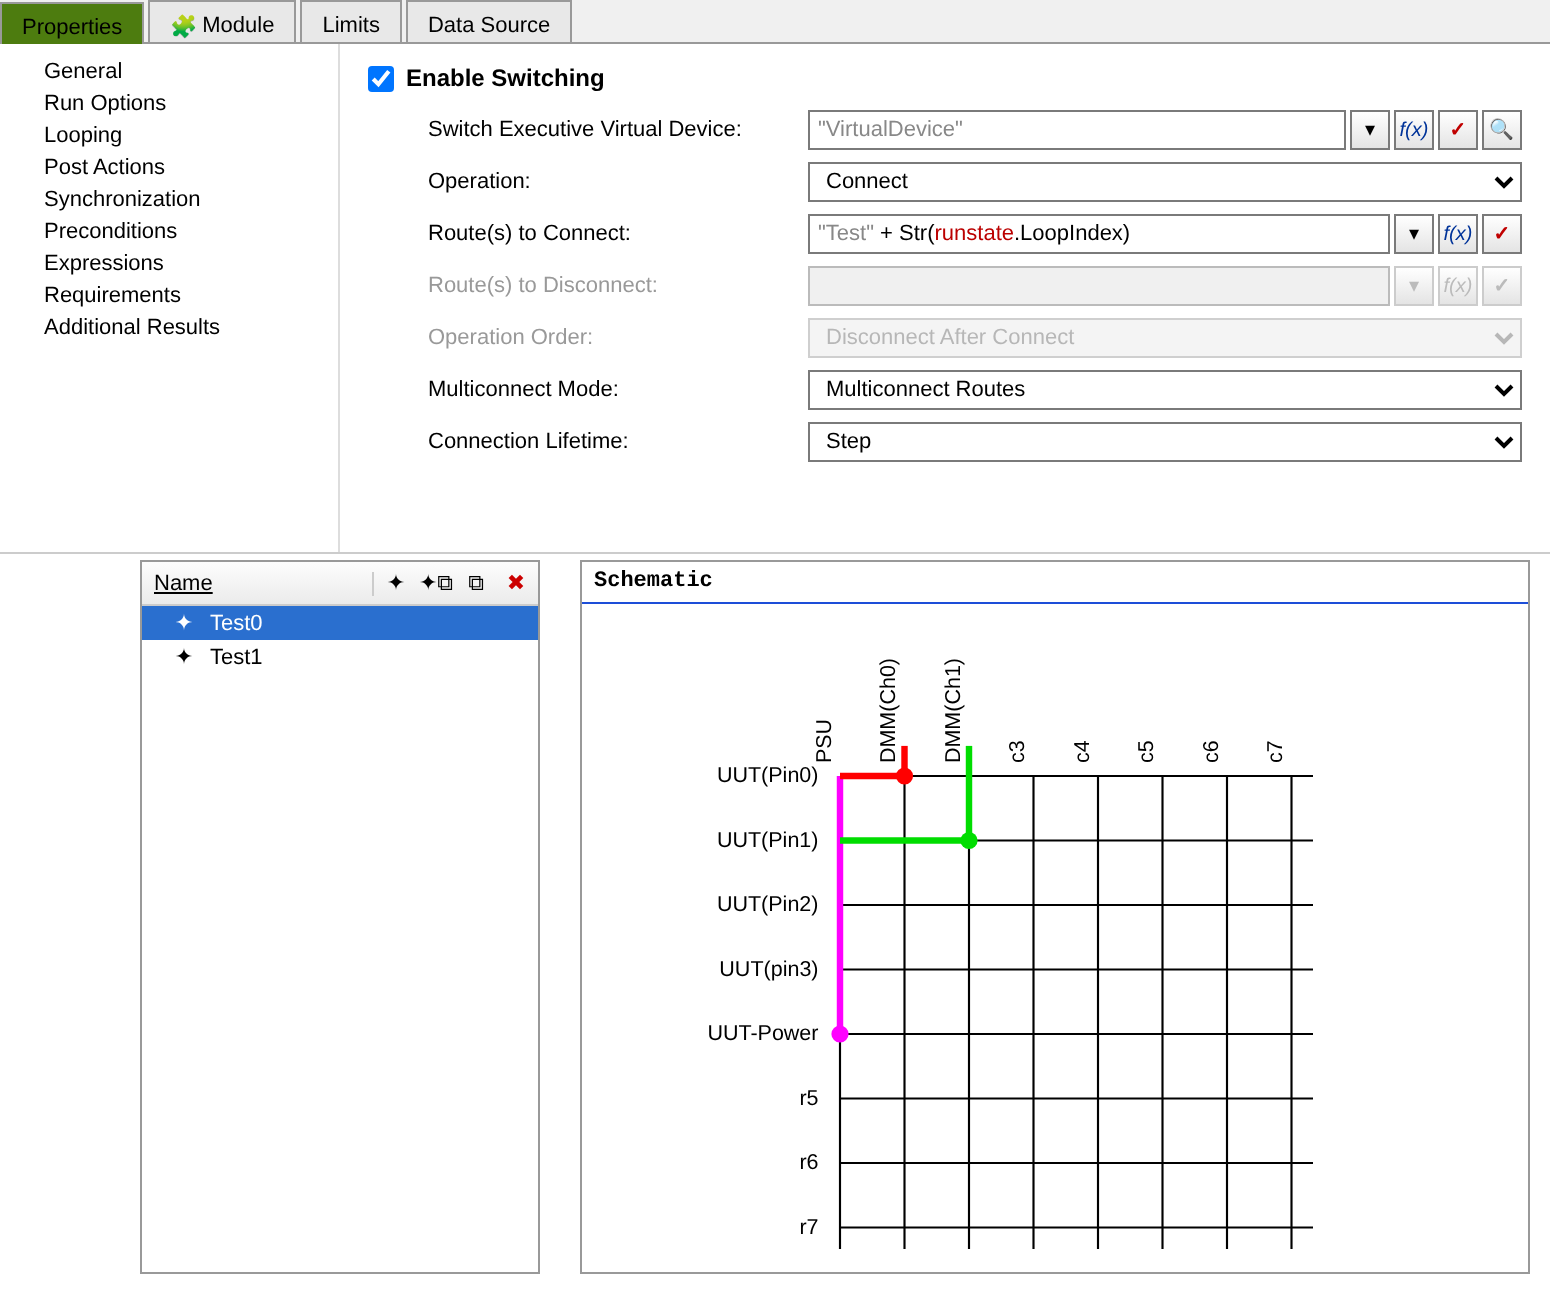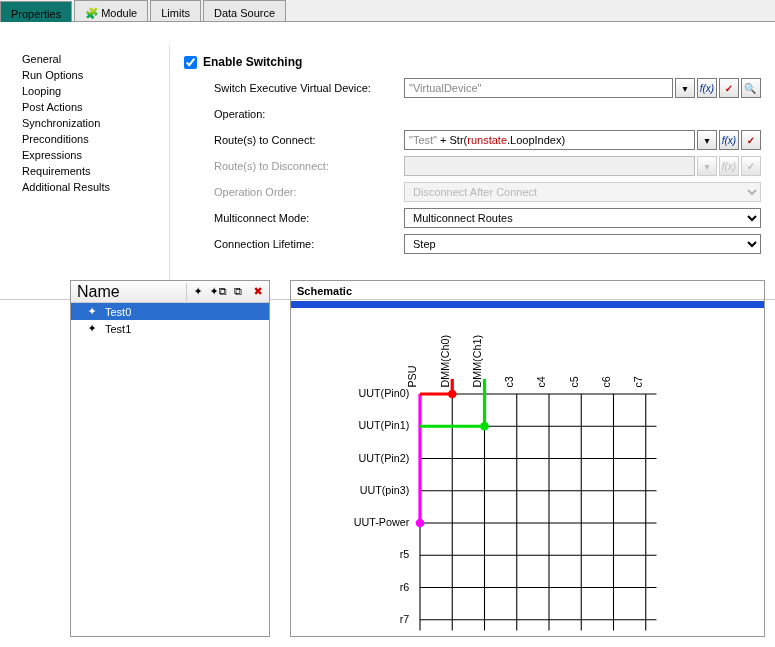--- a/index.html
+++ b/index.html
@@ -1,26 +1,26 @@
 <!DOCTYPE html>
 <html><head>
 <meta charset="utf-8">
 <style>
 * { box-sizing: border-box; margin: 0; padding: 0; font-family: "Segoe UI", Tahoma, sans-serif; font-size: 11px; }
 body { background: #fff; width: 775px; height: 647px; position: relative; color: #000; }
 
 
 .tabstrip { display: flex; border-bottom: 1px solid #999; height: 22px; background: #f0f0f0; }
 .tab { padding: 3px 10px 0 10px; border: 1px solid #999; border-bottom: none; background: #fff; margin-right: 2px; display: flex; align-items: center; gap: 4px; cursor: default; }
-.tab.active { background: #0f766e; position: relative; top: 1px; }
+.tab.active { background: #4d7c0f; position: relative; top: 1px; }
 .tab:not(.active) { background: #e8e8e8; }
 .tab .ticon { width: 12px; height: 12px; display: inline-block; }
 
 
-.upper { display: flex; height: 255px; border-bottom: 1px solid #ccc; margin-top: 23px; }
+.upper { display: flex; height: 255px; border-bottom: 1px solid #ccc; }
 .sidebar { width: 170px; padding: 6px 4px; border-right: 1px solid #ddd; }
 .sidebar .item { padding: 2px 4px 2px 18px; cursor: default; position: relative; }
 .sidebar .item.selected { font-weight: bold; }
 .sidebar .item.selected::before { content: ""; position: absolute; left: 2px; top: 3px; width: 10px; height: 10px; border-top: 2px solid #1a6fb0; border-right: 2px solid #1a6fb0; transform: rotate(45deg) scale(0.6); }
 .sidebar .item.selected::after { content: ""; position: absolute; left: 0px; top: 7px; width: 10px; height: 2px; background: #1a6fb0; }
 
 .form { flex: 1; padding: 10px 14px; }
 .check-row { display: flex; align-items: center; gap: 6px; margin-bottom: 8px; }
 .check-row input[type=checkbox] { width: 13px; height: 13px; }
 .check-row label { font-weight: bold; font-size: 12px; }
@@ -40,30 +40,30 @@
 .btnlet.br { }
 .btnlet.disabled { color: #bbb; border-color: #ccc; }
 
 .sub-check { margin: 6px 0 0 230px; display: flex; align-items: center; gap: 6px; }
 
 
 .lower { display: flex; position: absolute; top: 280px; left: 70px; right: 10px; bottom: 10px; }
 .routes { width: 200px; border: 1px solid #999; display: flex; flex-direction: column; margin-right: 20px; }
 .routes .title { font-weight: bold; padding: 4px 6px; border-bottom: 1px solid #ccc; }
 .routes .colhdr { display: flex; align-items: center; border-bottom: 1px solid #ccc; background: linear-gradient(#fdfdfd,#ebebeb); height: 22px; }
-.routes .colhdr .name { flex: 1; padding: 0 6px; font-size: 16px; border-right: 1px solid #ccc; }
+.routes .colhdr .name { flex: 1; padding: 0 6px; font-size: 11px; border-right: 1px solid #ccc; text-decoration: underline; }
 .routes .tools { display: flex; gap: 2px; padding: 0 2px; }
 .routes .tools .tb { width: 18px; height: 18px; border: 1px solid transparent; display: flex; align-items: center; justify-content: center; font-size: 11px; }
 .routes .list { flex: 1; background: #fff; }
 .routes .row { display: flex; align-items: center; gap: 6px; padding: 2px 6px 2px 14px; }
 .routes .row.sel { background: #2a6fcf; color: #fff; }
 .routes .row .ricon { width: 14px; text-align: center; }
 
 .schem { flex: 1; border: 1px solid #999; display: flex; flex-direction: column; }
-.schem .title { font-weight: bold; padding: 4px 6px; border-bottom: 7px solid #1d4ed8; }
+.schem .title { font-weight: bold; padding: 4px 6px; border-bottom: 1px solid #1d4ed8; font-family: Liberation Mono, monospace; }
 .schem .canvas { flex: 1; position: relative; background: #fff; }
 svg { position: absolute; inset: 0; }
 
 .grid line { stroke: #000; stroke-width: 1; }
 .coltxt { font-size: 10px; writing-mode: vertical-rl; transform-box: fill-box; transform: rotate(180deg); }
 .rowtxt { font-size: 10px; text-anchor: end; }
 .wire-m { stroke: #ff00ff; stroke-width: 3; fill: none; }
 .wire-r { stroke: #ff0000; stroke-width: 3; fill: none; }
 .wire-g { stroke: #00dd00; stroke-width: 3; fill: none; }
 .node-m { fill: #ff00ff; }
@@ -114,20 +114,23 @@
         <div class="expr"><span class="str">"VirtualDevice"</span></div>
         <div class="btnlet">▾</div>
         <div class="btnlet fx">f(x)</div>
         <div class="btnlet ck">✓</div>
         <div class="btnlet br">🔍</div>
       </div>
     </div>
 
     <div class="field">
       <div class="lbl">Operation:</div>
+      <div class="ctrl">
+        <select><option>Connect</option></select>
+      </div>
     </div>
 
     <div class="field">
       <div class="lbl">Route(s) to Connect:</div>
       <div class="ctrl">
         <div class="expr" id="rc-expr"><span class="str">"Test"</span> + Str(<span class="kw">runstate</span>.LoopIndex)</div>
         <div class="btnlet">▾</div>
         <div class="btnlet fx">f(x)</div>
         <div class="btnlet ck">✓</div>
       </div>

